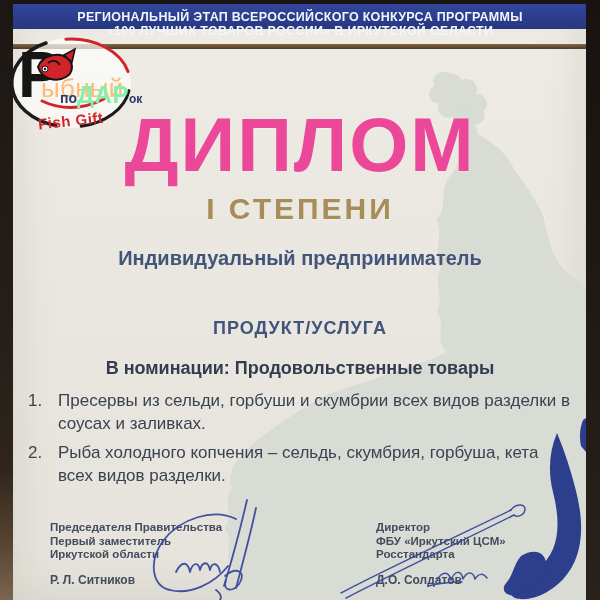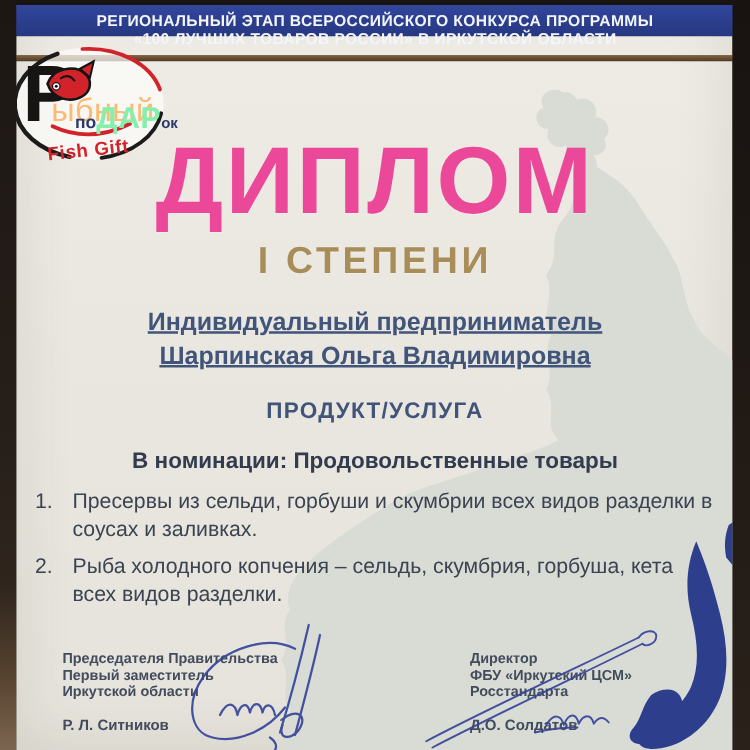--- a/index.html
+++ b/index.html
@@ -38,21 +38,21 @@
     color:#ec4899;text-shadow:0 1px 0 rgba(255,255,255,.28);
   }
   .h-degree{
     position:absolute;left:0;right:0;top:192px;z-index:2;text-align:center;
     font-size:30px;font-weight:700;letter-spacing:3px;color:#a88d58;
     text-shadow:0 1px 0 rgba(255,255,255,.25);
   }
   
   .recipient{
     position:absolute;left:0;right:0;top:245px;z-index:2;text-align:center;
-    font-size:20px;line-height:27px;font-weight:700;color:#41547a;text-decoration:underline;
+    font-size:20px;line-height:27px;font-weight:700;color:#41547a;
   }
   .product{
     position:absolute;left:0;right:0;top:318px;z-index:2;text-align:center;
     font-size:18px;font-weight:700;letter-spacing:1px;color:#41547a;
   }
   .nomination{
     position:absolute;left:0;right:0;top:358px;z-index:2;text-align:center;
     font-size:18px;font-weight:700;color:#333c4e;
   }
   
@@ -125,21 +125,20 @@
     <div class="banner-line">РЕГИОНАЛЬНЫЙ ЭТАП ВСЕРОССИЙСКОГО КОНКУРСА ПРОГРАММЫ</div>
     <div class="banner-line">«100 ЛУЧШИХ ТОВАРОВ РОССИИ» В ИРКУТСКОЙ ОБЛАСТИ</div>
   </div>
   <div class="banner-rule"></div>
 
   <div class="h-main">ДИПЛОМ</div>
   <div class="h-degree">I СТЕПЕНИ</div>
 
   <div class="recipient">
     <div>Индивидуальный предприниматель</div>
-    <div>Шарпинская Ольга Владимировна</div>
   </div>
 
   <div class="product">ПРОДУКТ/УСЛУГА</div>
   <div class="nomination">В номинации: Продовольственные товары</div>
 
   <div class="items">
     <div class="item">
       <span class="item-num">1.</span>
       <span class="item-text">Пресервы из сельди, горбуши и скумбрии всех видов разделки в соусах и заливках.</span>
     </div>

